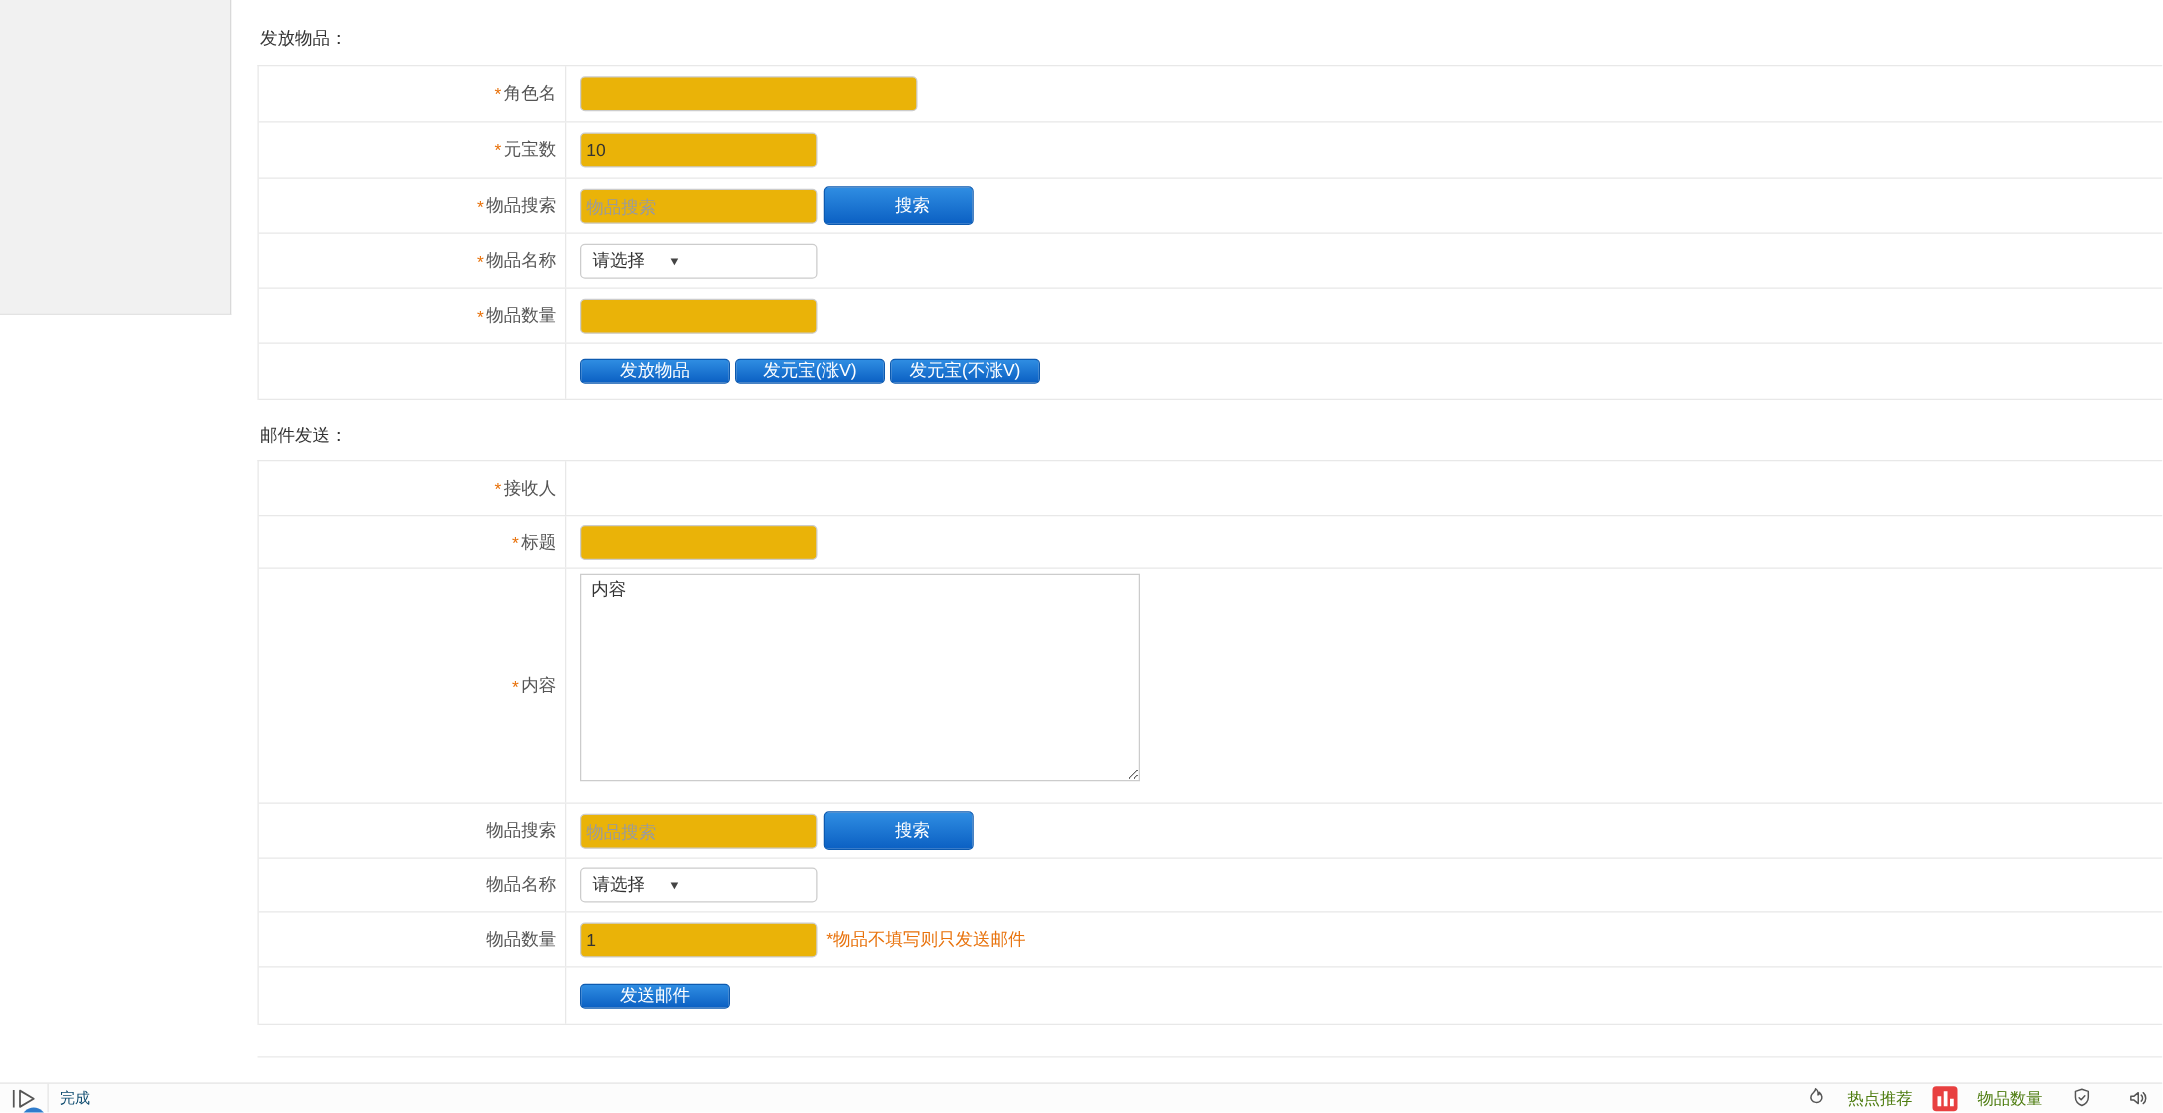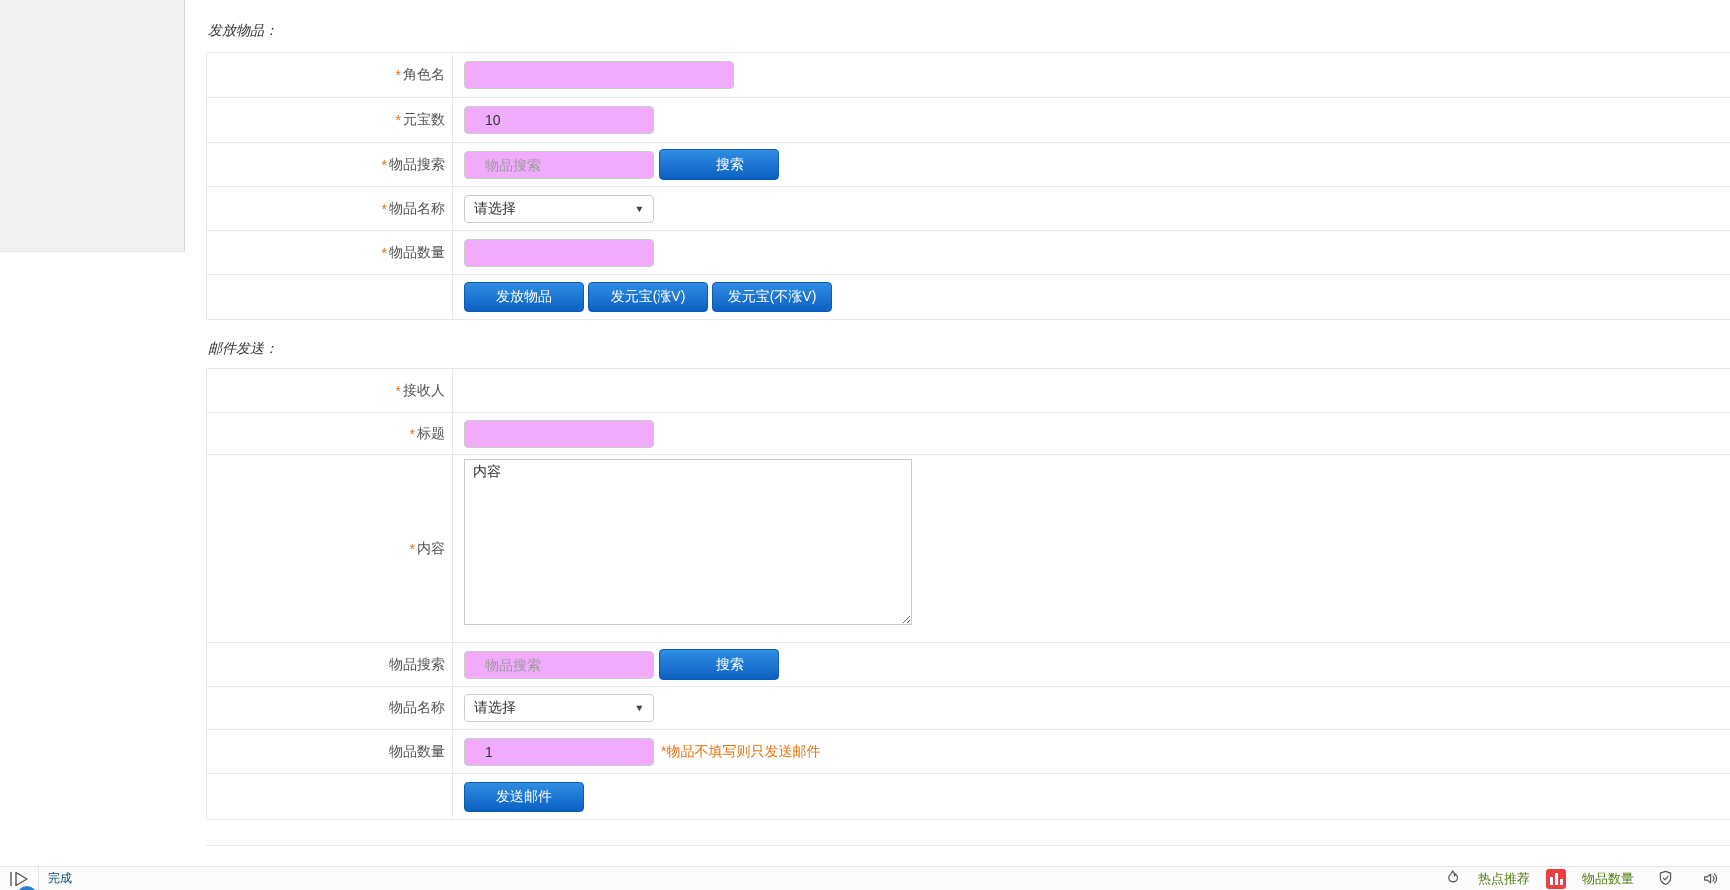--- a/index.html
+++ b/index.html
@@ -4,47 +4,47 @@
 <style>
   html,body{margin:0;padding:0;}
   body{
     width:1730px;height:890px;position:relative;overflow:hidden;
     background:#ffffff;font-family:"Liberation Sans","DejaVu Sans",sans-serif;
   }
   
   .sidebar{position:absolute;left:0;top:0;width:184px;height:251px;
     background:#f1f1f1;border-right:1px solid #d9d9d9;border-bottom:1px solid #e3e3e3;}
   
-  .section-title{position:absolute;font-size:14px;color:#333;font-style:italic;}
+  .section-title{position:absolute;font-size:14px;color:#333;}
   #issue-title{left:208px;top:22px;}
   #mail-title{left:208px;top:340px;}
   
   .ftable{position:absolute;left:206px;right:0;border-top:1px solid #e8e8e8;border-left:1px solid #e8e8e8;}
   #issue-table{top:52px;}
   #mail-table{top:368px;}
   .frow{display:flex;border-bottom:1px solid #e8e8e8;}
   .h44{height:44px}.h43{height:43px}.h42{height:42px}.h41{height:41px}.h45{height:45px}.h187{height:187px}
   .fl{width:246px;border-right:1px solid #e8e8e8;box-sizing:border-box;
       display:flex;align-items:center;justify-content:flex-end;padding-right:7px;
       font-size:14px;color:#555;}
   .fv{flex:1;display:flex;align-items:center;padding-left:11px;}
   .fv.top{align-items:flex-start;padding-top:4px;}
   .req{color:#e8720c;margin-right:2px;}
   
   .inp{height:28px;box-sizing:border-box;border:1px solid #ccc;border-radius:4px;
-       padding:0 20px;font-size:14px;color:#333;font-family:inherit;background:#f0abfc;outline:none;}
+       padding:0 4px;font-size:14px;color:#333;font-family:inherit;background:#eab308;outline:none;}
   .inp::placeholder{color:#9b9b9b;opacity:1;}
   .w270{width:270px}.w190{width:190px}
   .selbox{width:190px;height:28px;box-sizing:border-box;border:1px solid #ccc;border-radius:4px;
-       background:#fff;display:flex;align-items:center;justify-content:space-between;
+       background:#fff;display:flex;align-items:center;justify-content:flex-start;
        padding:0 9px;font-size:14px;color:#333;cursor:default;gap:19px;}
   .sel-arrow{font-size:9px;color:#444;transform:scaleX(1.15);}
   .txtarea{width:448px;height:166px;box-sizing:border-box;border:1px solid #ccc;
        padding:3px 8px;font-size:14px;color:#333;font-family:inherit;resize:both;outline:none;border-radius:0;}
-  .btn-blue{min-width:120px;height:30px;border:1px solid #0c5ab0;border-radius:4px;
+  .btn-blue{min-width:120px;height:20px;border:1px solid #0c5ab0;border-radius:4px;
        background:linear-gradient(#2f8de2,#0b60c3);color:#fff;font-size:14px;
        font-family:inherit;cursor:pointer;padding:0 14px;}
   .btn-search{margin-left:5px;height:31px;padding-left:36px;}
   .btn-gap{margin-left:4px;}
   .note{font-size:14px;color:#e8720c;margin-left:7px;white-space:nowrap;}
   .note a,.note .lnk{color:#3a7ad9;text-decoration:none;cursor:pointer;}
   
   #content-divider{position:absolute;left:206px;right:0;top:845px;height:1px;background:#e9e9e9;}
   
   .statusbar{position:absolute;left:0;top:866px;width:100%;height:24px;

